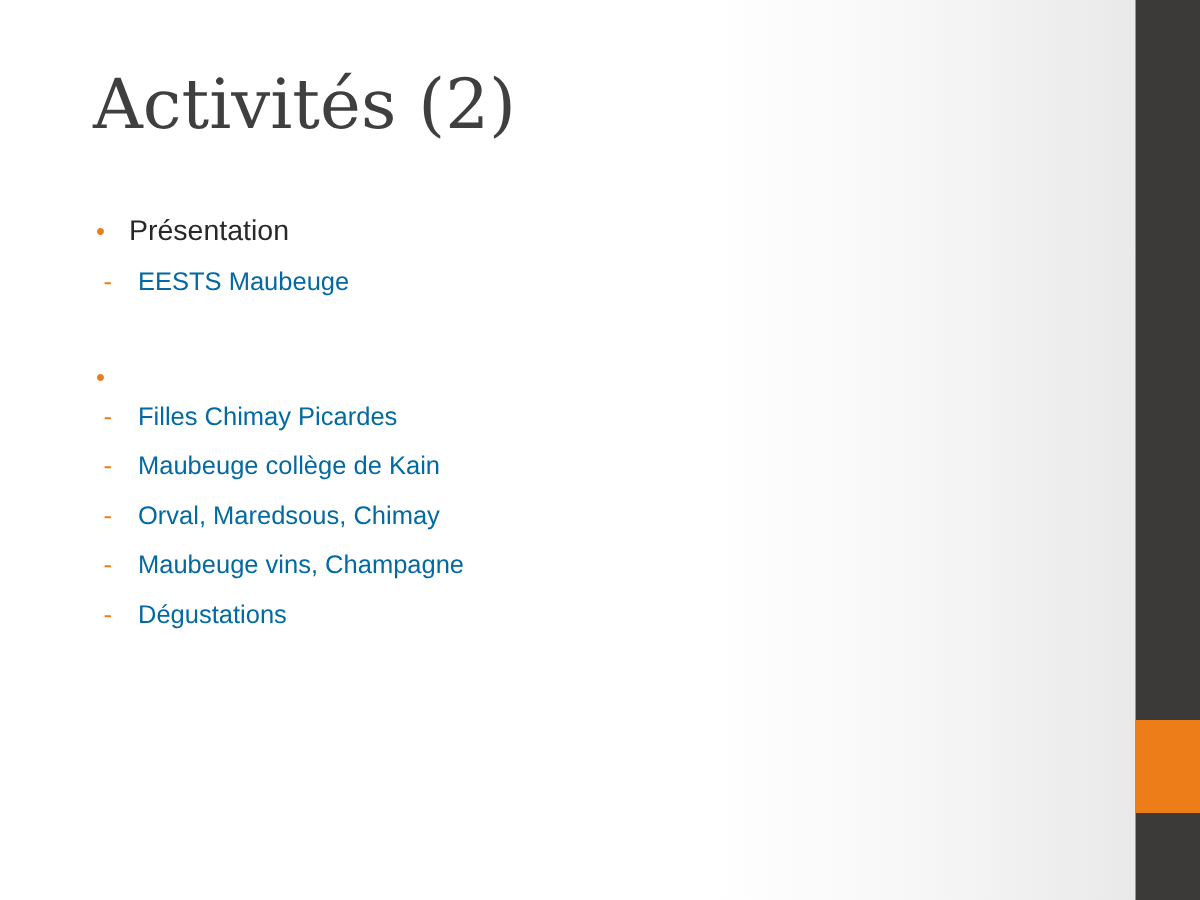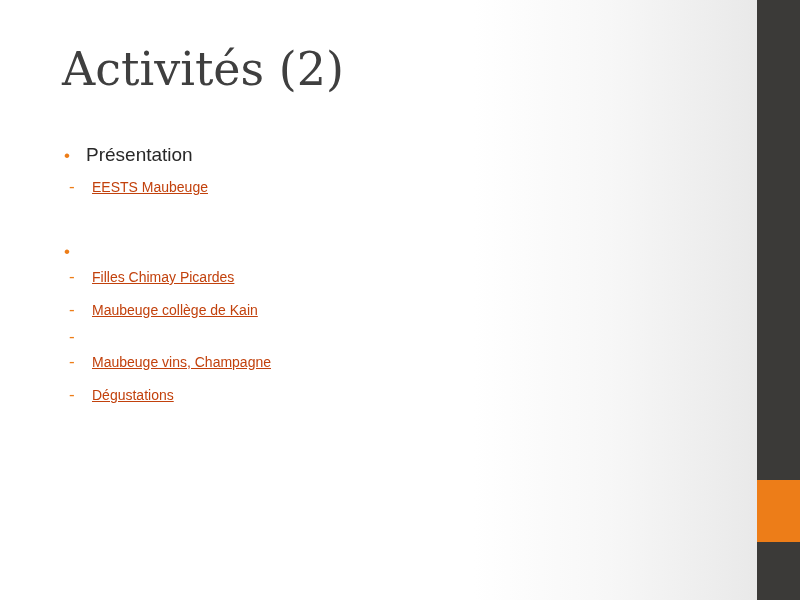--- a/index.html
+++ b/index.html
@@ -95,24 +95,23 @@
     margin-bottom: 2px;
   }
   .lvl2 .marker {
     width: 23px;
     margin-left: 5px;
     color: #ed7d18;
     font-size: 17px;
     line-height: 1;
   }
   .lvl2 .txt {
-    font-size: 14px;
+    font-size: 17px;
     line-height: 31px;
-    color: #c2410c;
-    text-decoration: underline;
+    color: #0369a1;
   }
   .spacer {
     height: 38px;
   }
 </style>
 </head>
 <body>
 
 <div class="slide">
   <div class="slide-bg"></div>
@@ -145,20 +144,21 @@
       <span class="txt">Filles Chimay Picardes</span>
     </div>
 
     <div class="item lvl2">
       <span class="marker">-</span>
       <span class="txt">Maubeuge collège de Kain</span>
     </div>
 
     <div class="item lvl2">
       <span class="marker">-</span>
+      <span class="txt">Orval, Maredsous, Chimay</span>
     </div>
 
     <div class="item lvl2">
       <span class="marker">-</span>
       <span class="txt">Maubeuge vins, Champagne</span>
     </div>
 
     <div class="item lvl2">
       <span class="marker">-</span>
       <span class="txt">Dégustations</span>

